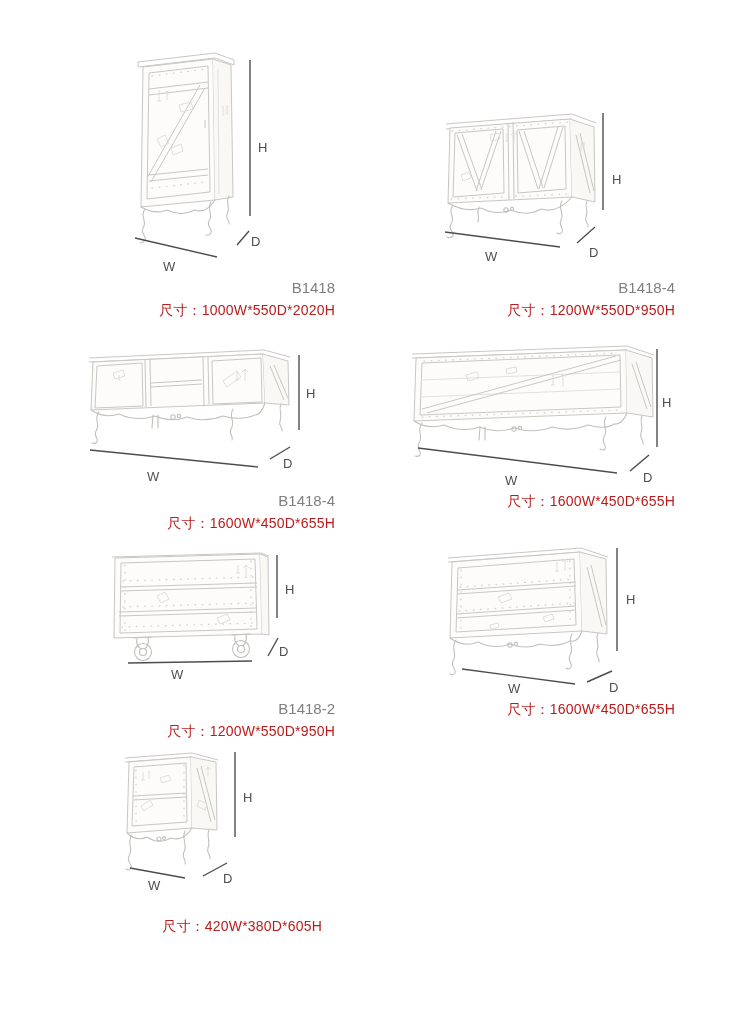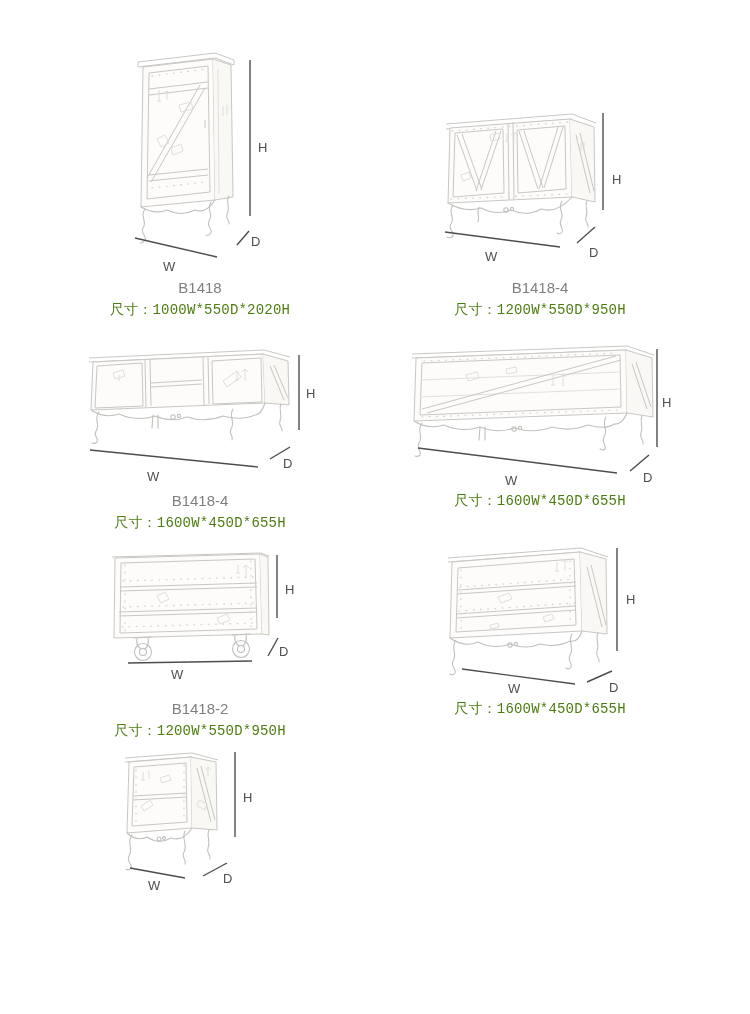--- a/index.html
+++ b/index.html
@@ -1,21 +1,21 @@
 <!DOCTYPE html>
 <html><head>
 <meta charset="utf-8">
 <style>
   html,body{margin:0;padding:0;background:#ffffff;}
   body{width:750px;height:1014px;position:relative;font-family:"Liberation Sans",sans-serif;}
   .page{position:absolute;left:0;top:0;width:750px;height:1014px;background:#ffffff;}
   .art-svg{position:absolute;overflow:visible;}
-  .caption{position:absolute;text-align:center;}
+  .caption{position:absolute;text-align:right;}
   .caption .model{font-size:15px;color:#7f7f7f;line-height:22px;}
-  .caption .dims{font-size:14px;color:#4d7c0f;line-height:22px;letter-spacing:0.2px;font-family:Liberation Mono, monospace;}
+  .caption .dims{font-size:14px;color:#b91c1c;line-height:22px;letter-spacing:0.2px;}
   .art{stroke:#c9c7c3;fill:none;stroke-width:1;stroke-linejoin:round;}
   .fillface{fill:#fdfcfa;}
   .sideface{fill:#faf8f5;}
   .stamp{stroke:#dcdad6;fill:none;stroke-width:0.9;}
   .legs{stroke:#c2c0bc;fill:none;stroke-width:1.1;stroke-linecap:round;}
   .dots{stroke:#d8d6d2;fill:none;stroke-width:1.4;stroke-dasharray:0.7 6.5;stroke-linecap:round;}
   .faint{stroke:#e2e0dc;}
   .dims-l{stroke:#4d4d4d;fill:none;stroke-width:1.4;}
   .dim-label{font-family:"Liberation Sans",sans-serif;font-size:13px;fill:#4f4f4f;}
 </style>
@@ -306,15 +306,16 @@
     <div class="dims">尺寸：1600W*450D*655H</div>
   </div>
   <div class="caption" style="left:65px;top:698px;width:270px">
     <div class="model">B1418-2</div>
     <div class="dims">尺寸：1200W*550D*950H</div>
   </div>
   <div class="caption" style="left:405px;top:698px;width:270px">
     <div class="dims">尺寸：1600W*450D*655H</div>
   </div>
   <div class="caption" style="left:52px;top:915px;width:270px">
+    <div class="dims">尺寸：420W*380D*605H</div>
   </div>
 
 </div>
 
 </body></html>

